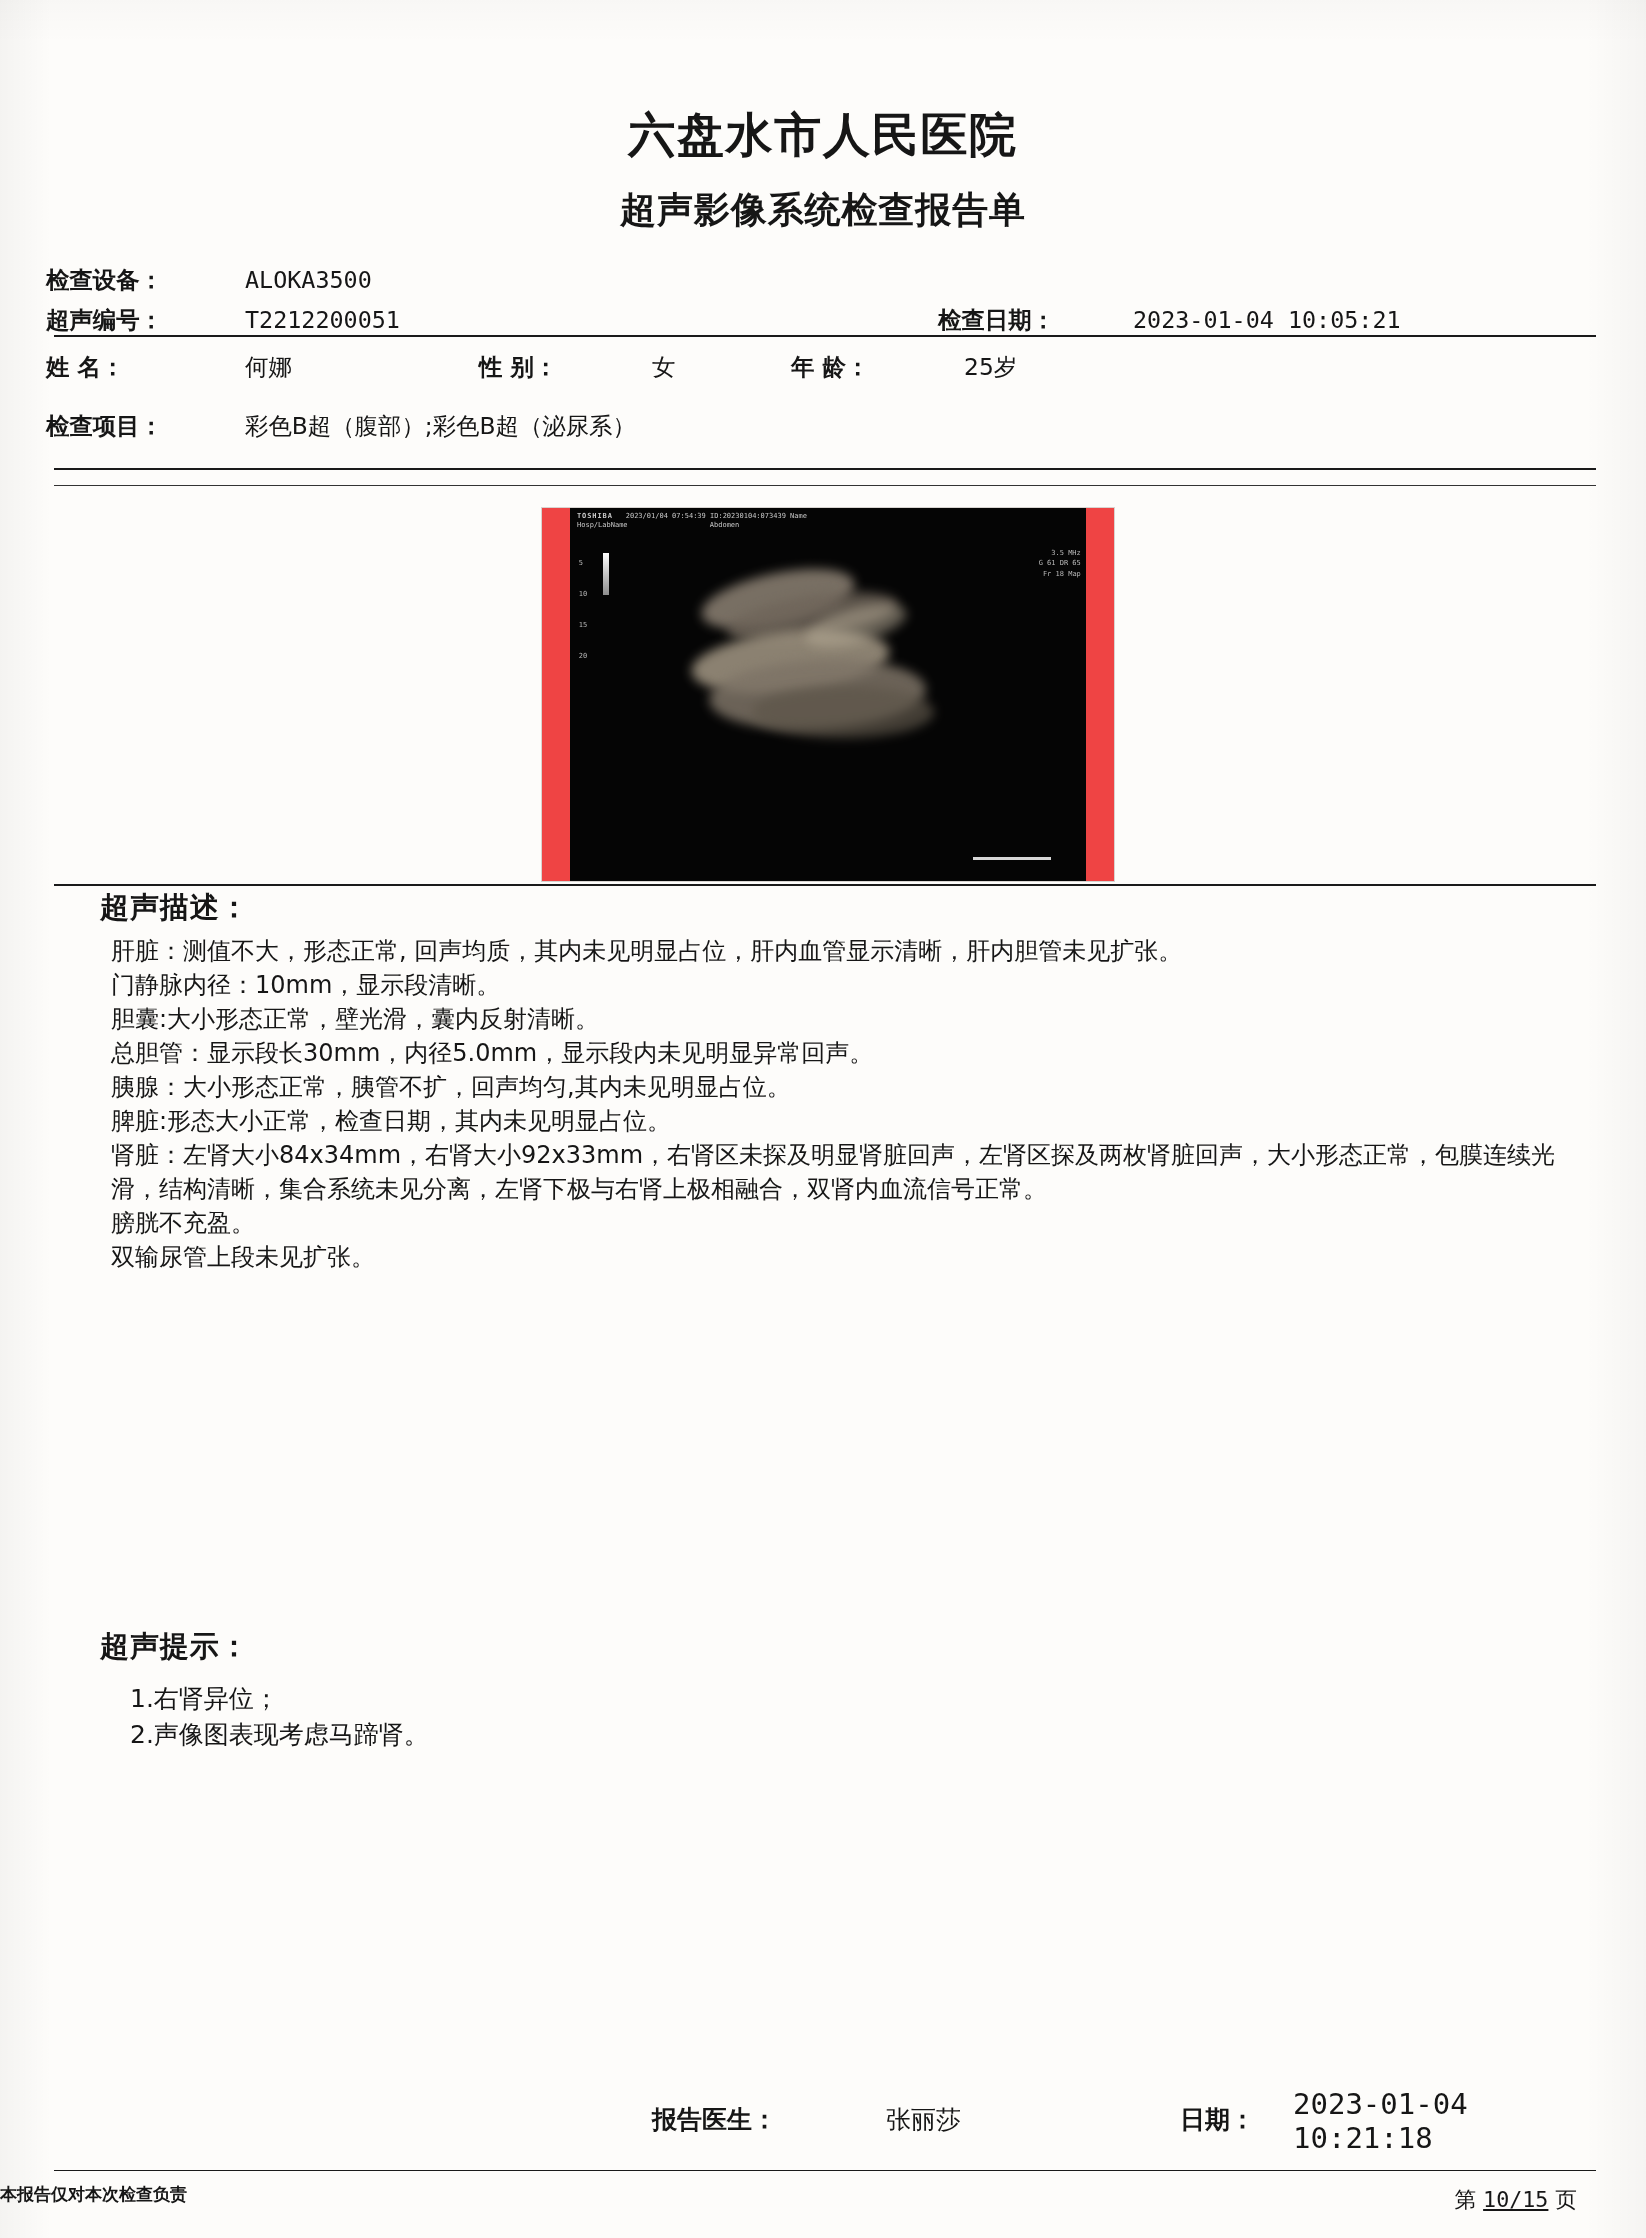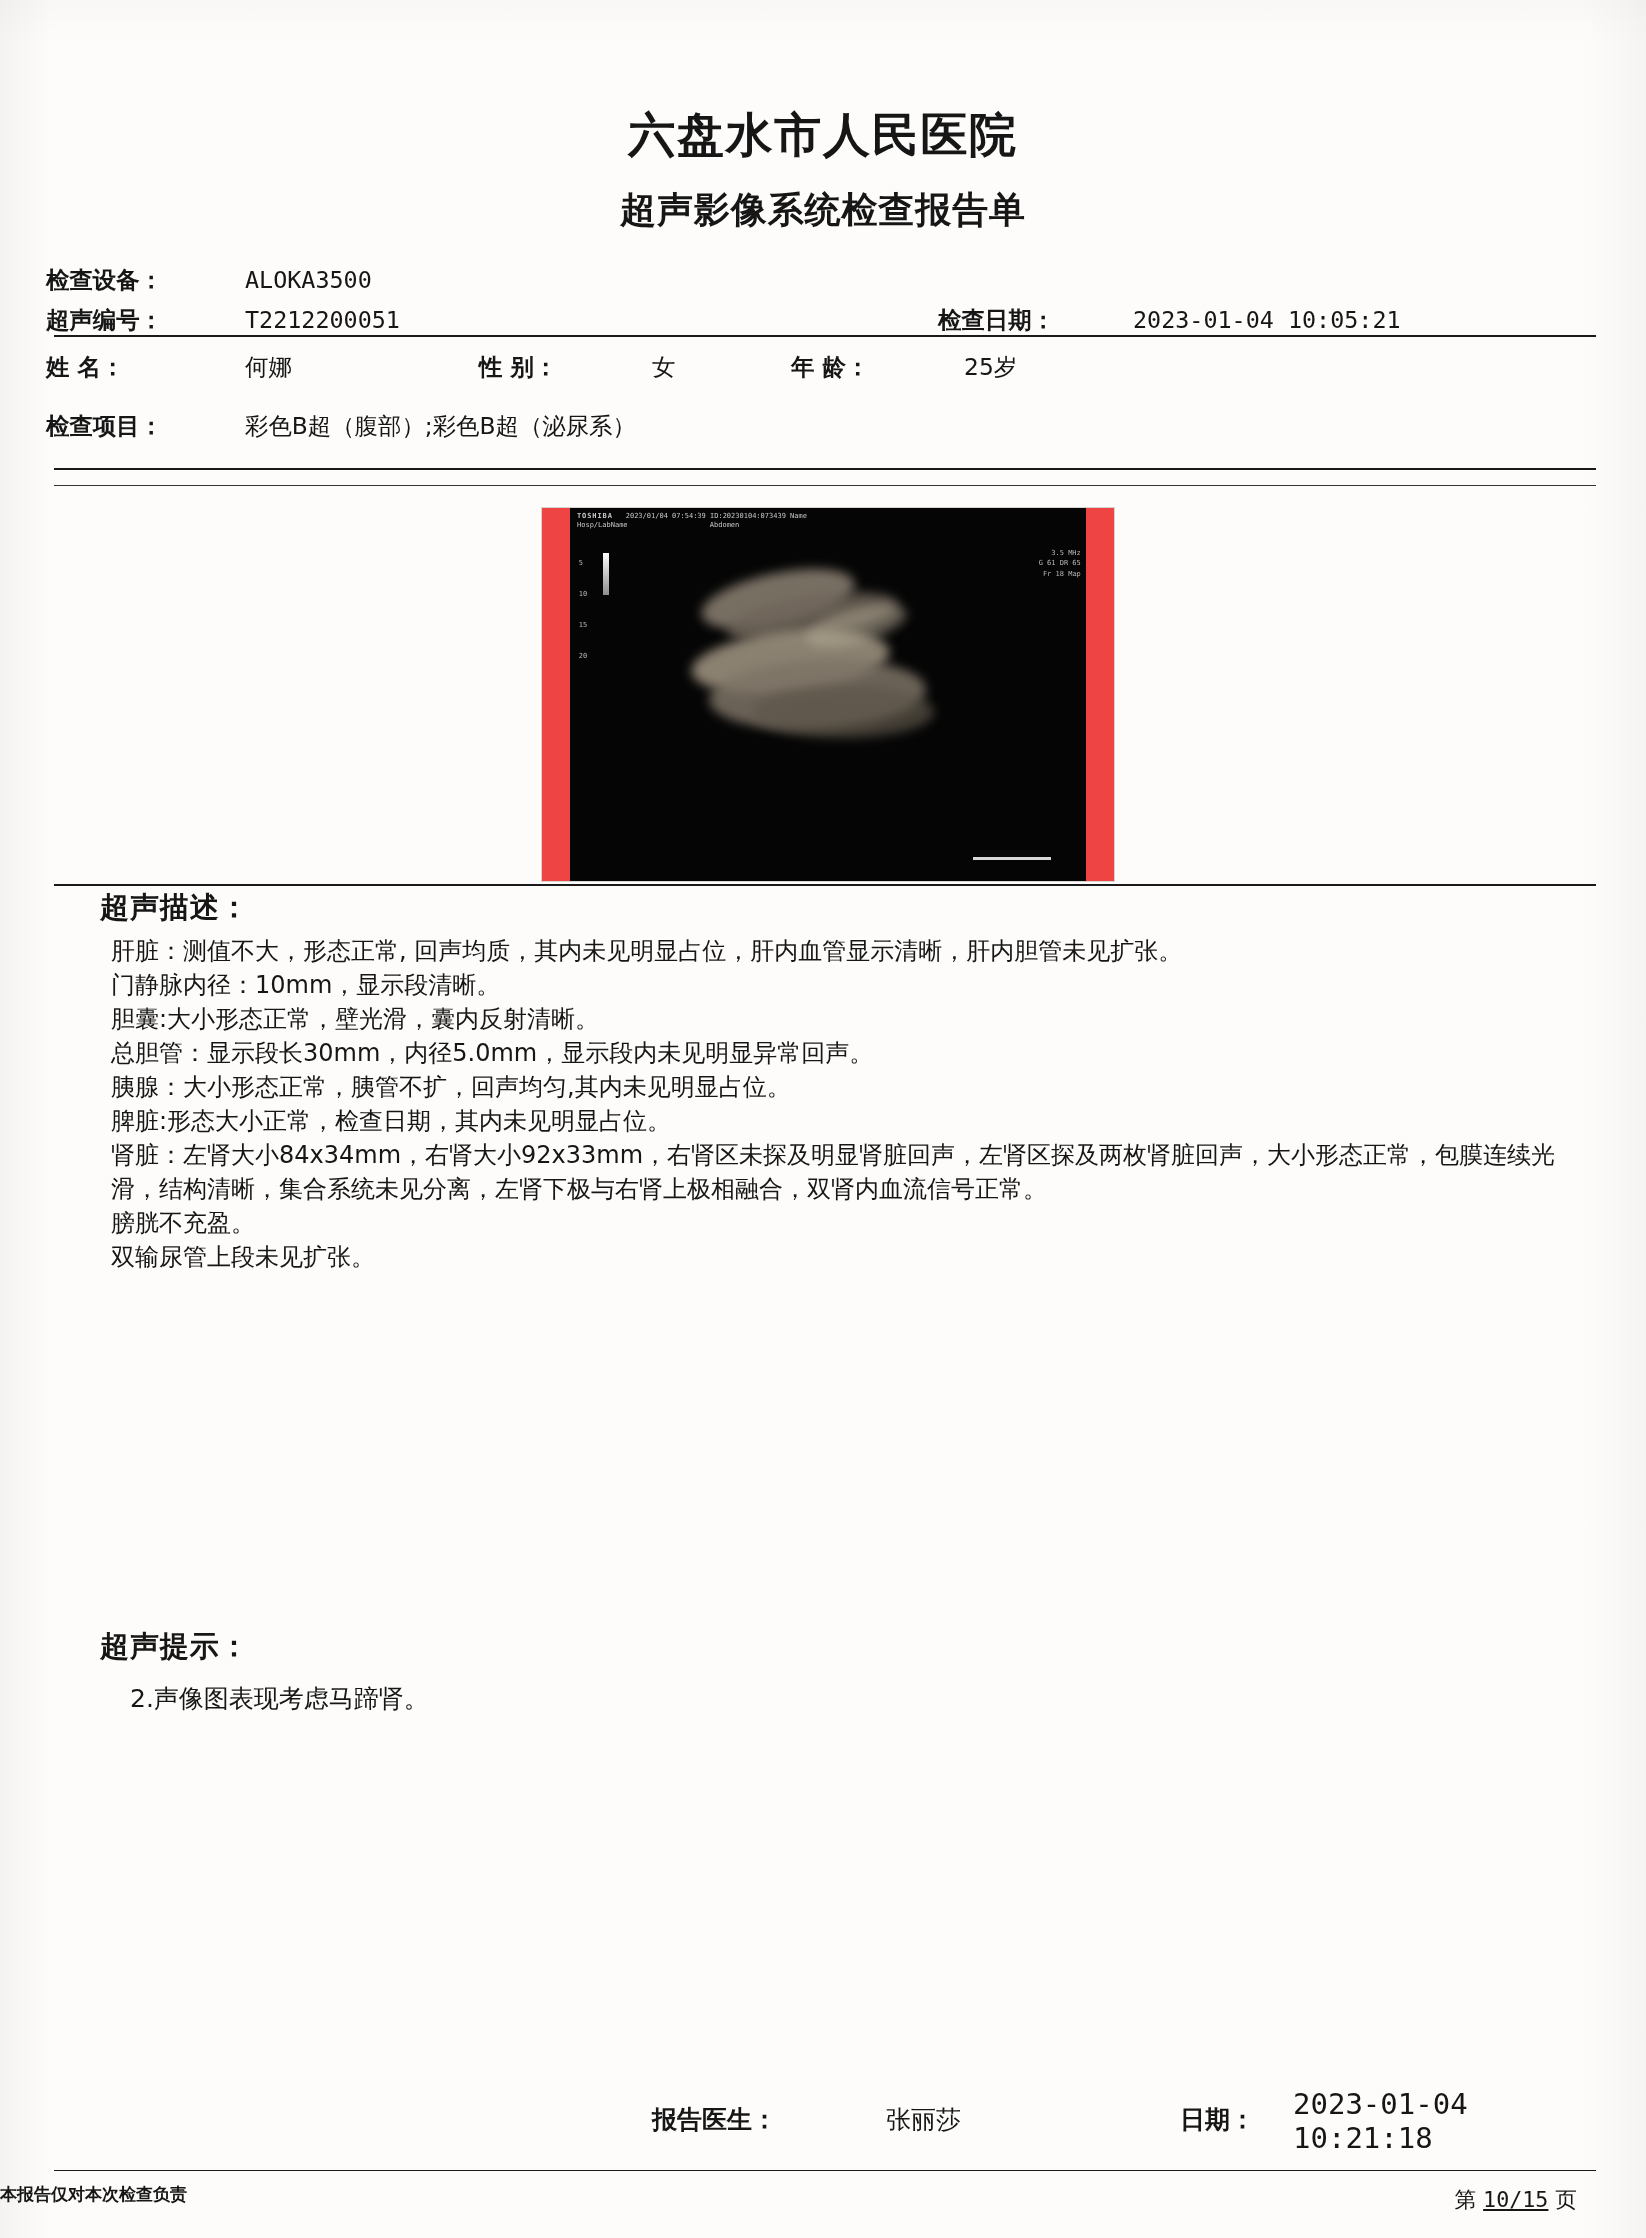--- a/index.html
+++ b/index.html
@@ -354,20 +354,21 @@
     <p>胰腺：大小形态正常，胰管不扩，回声均匀,其内未见明显占位。</p>
     <p>脾脏:形态大小正常，检查日期，其内未见明显占位。</p>
     <p>肾脏：左肾大小84x34mm，右肾大小92x33mm，右肾区未探及明显肾脏回声，左肾区探及两枚肾脏回声，大小形态正常，包膜连续光滑，结构清晰，集合系统未见分离，左肾下极与右肾上极相融合，双肾内血流信号正常。</p>
     <p>膀胱不充盈。</p>
     <p>双输尿管上段未见扩张。</p>
   </div>
 
   <div class="section-title" style="left:59px; top:1627px;">超声提示：</div>
 
   <div class="hint-body">
+    <p>1.右肾异位；</p>
     <p>2.声像图表现考虑马蹄肾。</p>
   </div>
 
   <div class="sig-row">
     <span class="sig-label" style="left:598px; top:24px;">报告医生：</span>
     <span class="sig-value" style="left:832px; top:24px;">张丽莎</span>
     <span class="sig-label" style="left:1126px; top:24px;">日期：</span>
     <span class="sig-date" style="left:1239px; top:8.7px;">2023-01-04</span>
     <span class="sig-date" style="left:1239px; top:43px;">10:21:18</span>
   </div>

